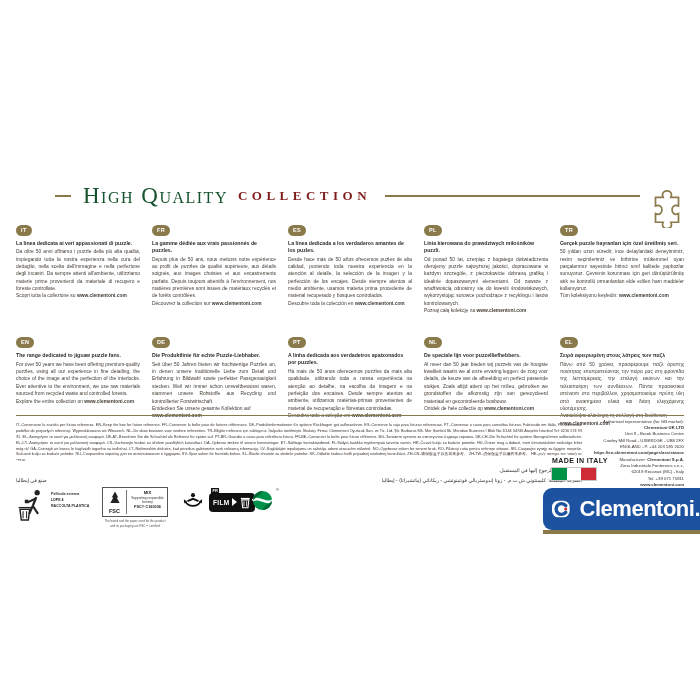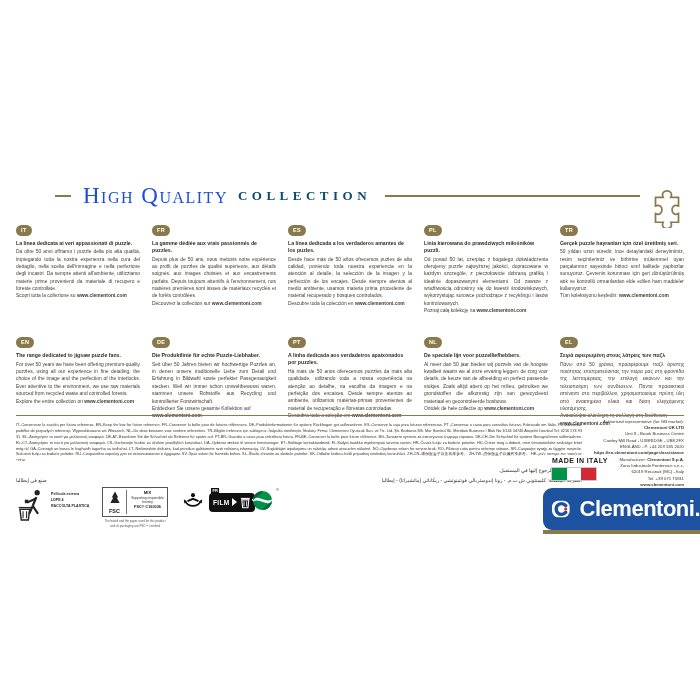--- a/index.html
+++ b/index.html
@@ -7,23 +7,23 @@
               font-family:"Liberation Sans", sans-serif; color:#423a33; }
   .sheet { position:relative; width:700px; height:700px; background:#fff; }
 
   
   .header { position:absolute; top:180px; left:55px; right:60px; height:32px;
             display:flex; align-items:center; }
   .rule { height:1.5px; background:#8a7a4b; }
   .rule-left { width:16px; margin-right:12px; }
   .rule-right { flex:1; margin-left:14px; }
   .title-main { font-family:"Liberation Serif", serif; font-variant:small-caps;
-                font-size:23px; color:#1d4ed8; letter-spacing:1.5px; font-weight:500; }
+                font-size:23px; color:#14532d; letter-spacing:1.5px; font-weight:500; }
   .title-sub  { font-family:"Liberation Serif", serif; font-size:13px; font-weight:700;
-                color:#0c4a6e; letter-spacing:4.5px; margin-left:10px; }
+                color:#7f1d1d; letter-spacing:4.5px; margin-left:10px; }
   .puzzle-icon { position:absolute; top:182px; right:10px; width:46px; height:46px; }
 
   
   .columns { position:absolute; top:218px; left:16px; right:16px;
              display:grid; grid-template-columns:repeat(5,1fr);
              column-gap:12px; row-gap:16px; grid-auto-rows:minmax(88px,auto); }
   .badge { display:inline-block; background:#8a7a4b; color:#fff; font-weight:bold;
            font-size:5.5px; padding:2.5px 5px; border-radius:7px; letter-spacing:.4px;
            margin-bottom:4px; }
   .col-heading { font-size:5.2px; font-weight:bold; color:#2f2a26; line-height:1.4;

